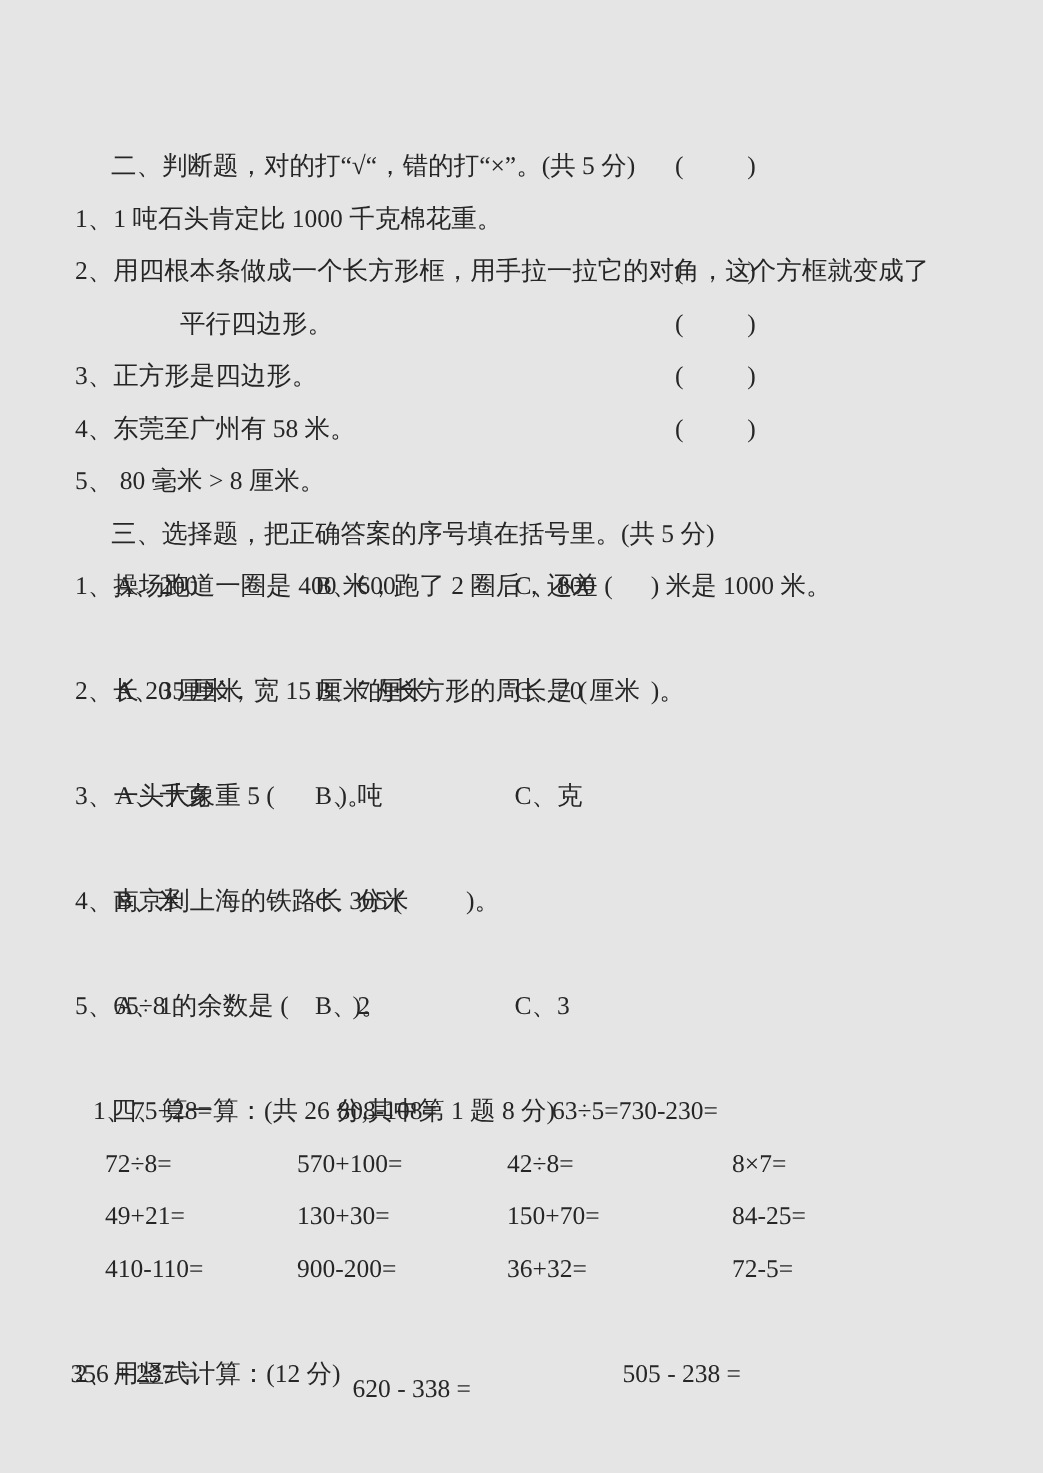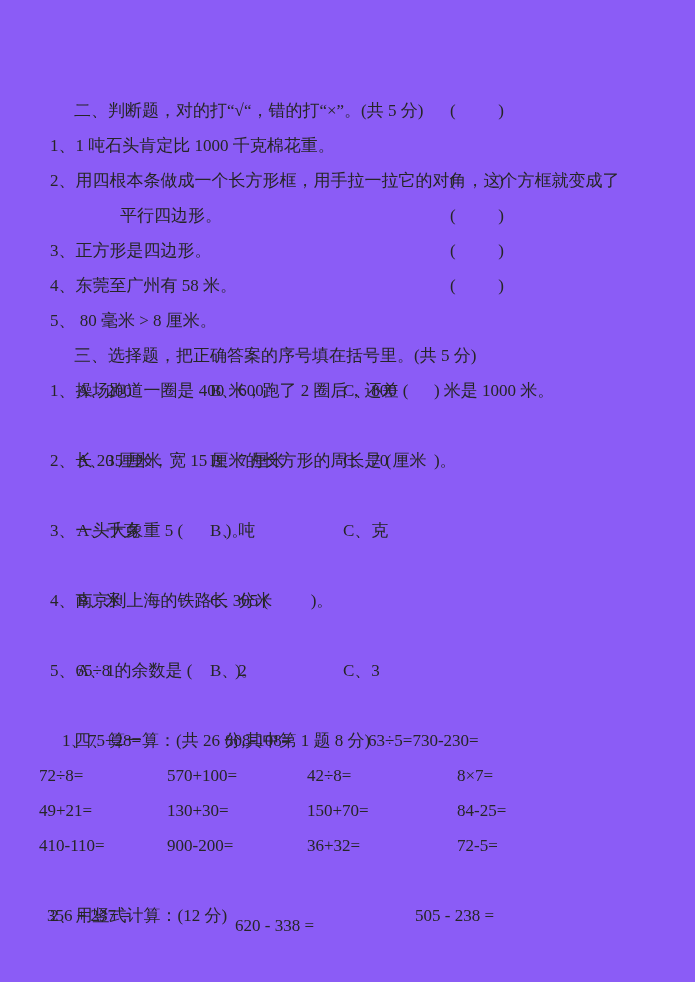--- a/index.html
+++ b/index.html
@@ -10,21 +10,21 @@
     overflow: hidden;
     font-family: "Liberation Serif", "DejaVu Serif", serif;
     font-size: 17px;
     color: #262626;
   }
   .page {
     position: relative;
     width: 695px;
     height: 982px;
     padding-top: 58px;
-    background: #8b5cf6;
+    background: #e5e5e5;
   }
   .row {
     position: relative;
     width: 100%;
     height: 35px;
     line-height: 35px;
     white-space: pre;
   }
   .row span { white-space: pre; }
   .ml-heading { margin-left: 57px; display: inline-block; }
@@ -36,21 +36,21 @@
     top: 0;
     white-space: pre;
   }
   .opts { padding-left: 77px; display: flex; }
   .opt  { display: inline-block; width: 133px; }
   .opt:last-child { width: auto; }
   .calc-row { display: flex; padding-left: 88px; }
   .calc-row.r1 span:nth-child(1) { width: 137px; }
   .calc-row.r1 span:nth-child(2) { width: 137px; }
   .calc-row.r1 span:nth-child(3) { width: 143px; }
-  .calc-row.rx { padding-left: 39px; }
+  .calc-row.rx { padding-left: 70px; }
   .calc-row.rx span:nth-child(1) { width: 128px; }
   .calc-row.rx span:nth-child(2) { width: 140px; }
   .calc-row.rx span:nth-child(3) { width: 150px; }
   .calc-label {
     position: absolute;
     left: 62px;
     top: 0;
   }
   .vert-row { display: flex; padding-left: 47px; align-items: center; }
   .vert-row span:nth-child(1) { width: 188px; }

